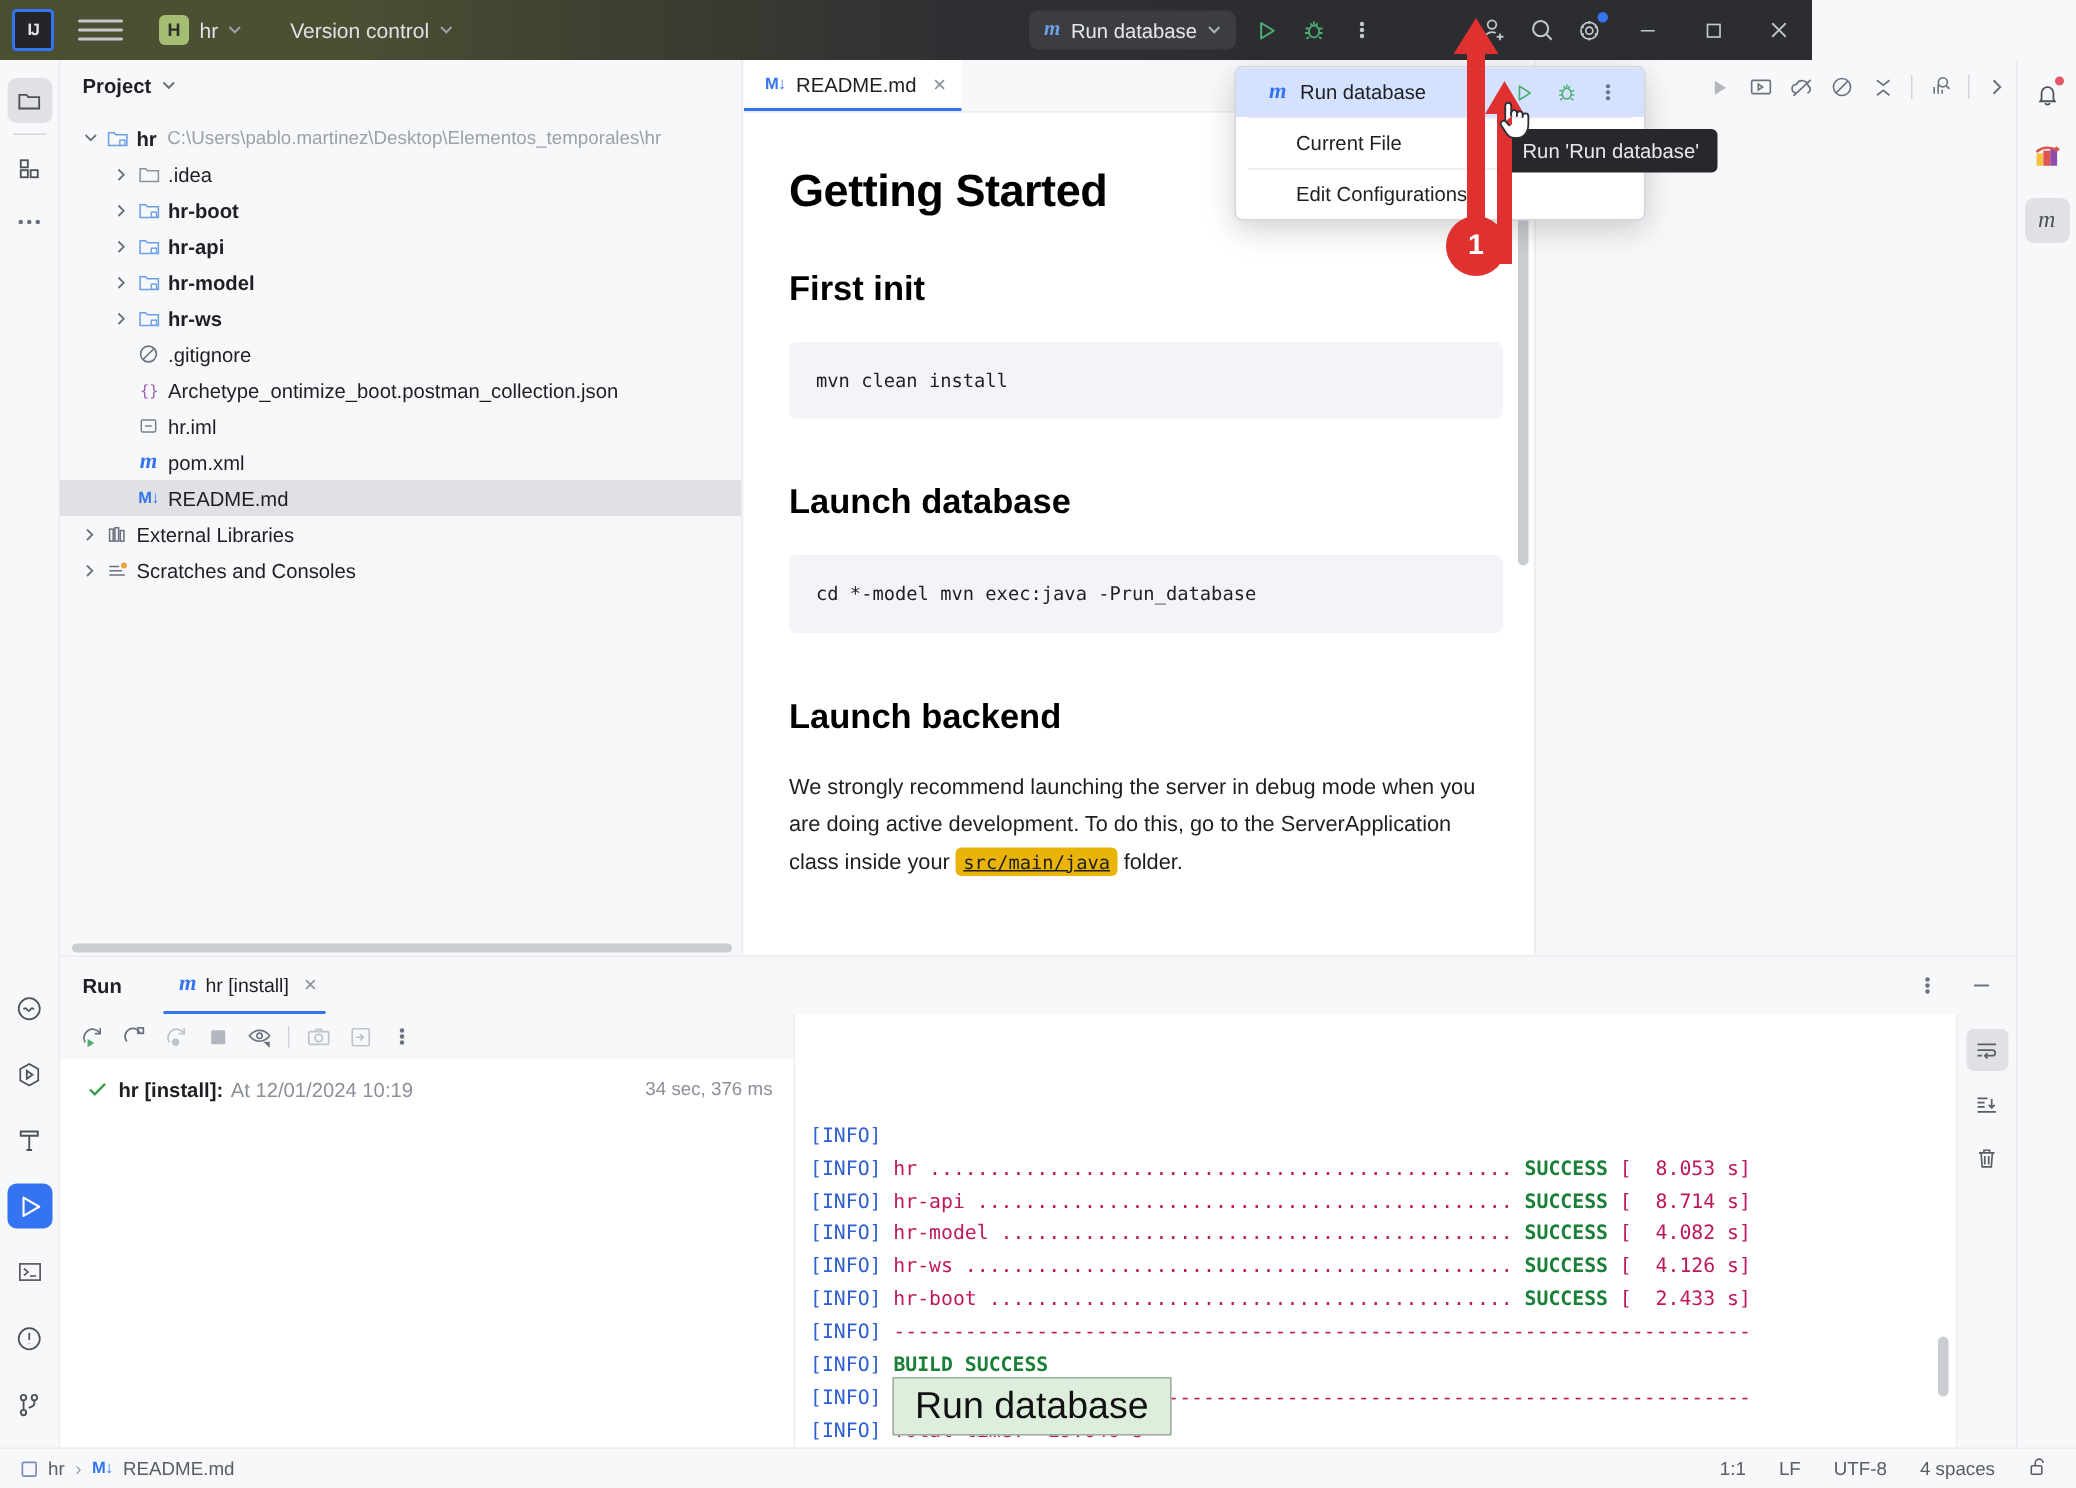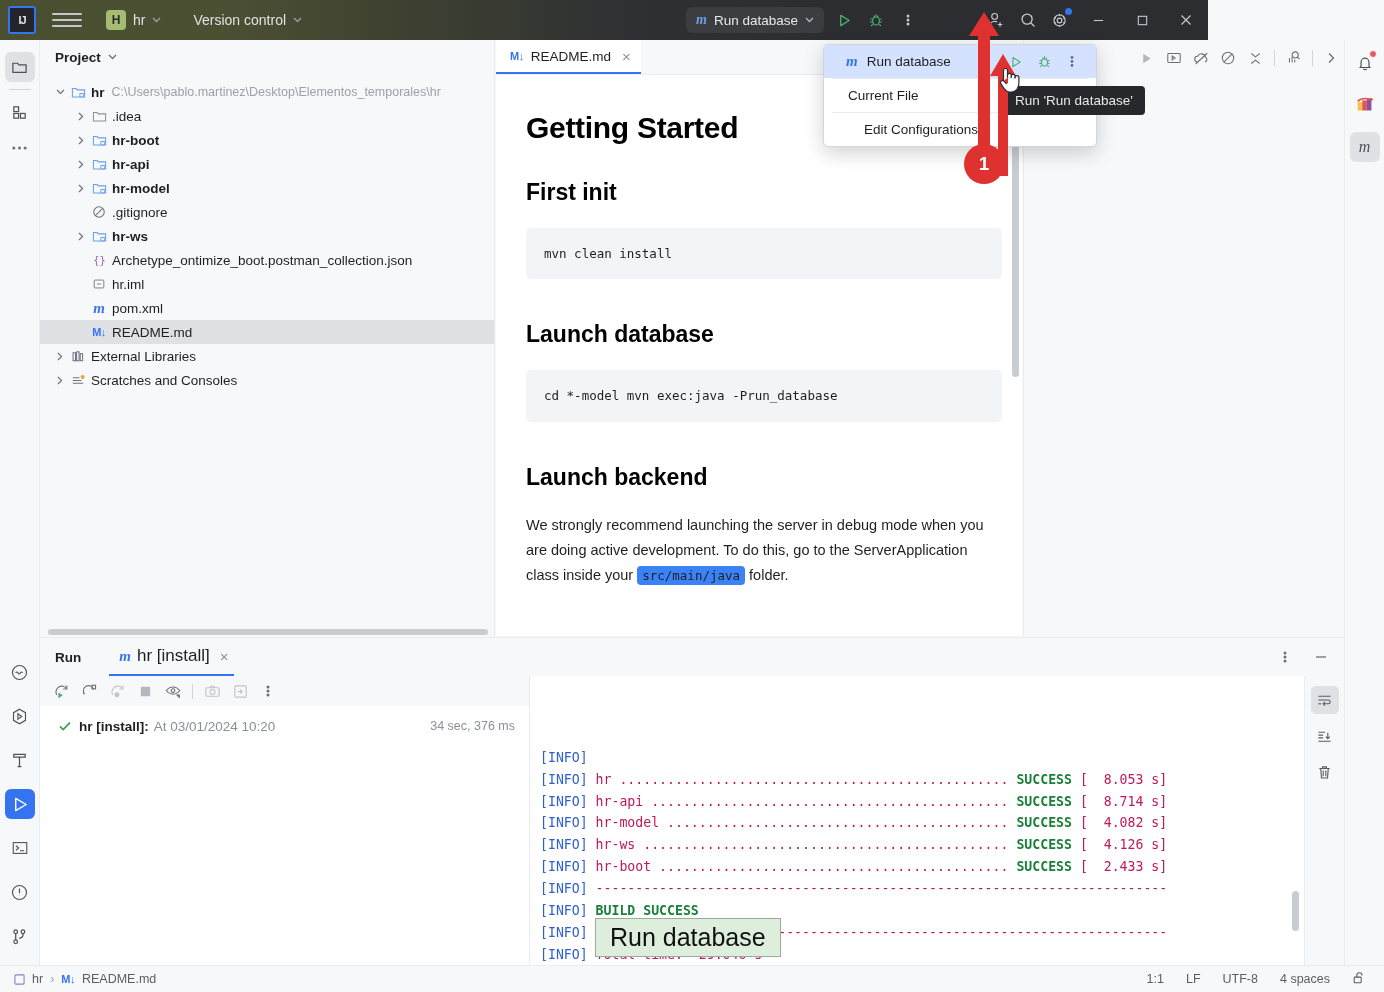--- a/index.html
+++ b/index.html
@@ -93,22 +93,22 @@
      border-bottom:2px solid #3574f0; cursor:pointer; }
   .tab .tname { font-size:13.5px; color:#1e1f22;}
   .mdicon { color:#3574f0; font-size:11px; font-weight:700; letter-spacing:-0.5px;}
   .tabclose { color:#8b8f99; font-size:15px; margin-left:4px; cursor:pointer;}
   .mdbody { flex:1; padding:36px 20px 0 30px; overflow:hidden; position:relative; }
   .mdbody h1 { font-size:30px; font-weight:700; letter-spacing:-0.3px; margin-bottom:34px; color:#000;}
   .mdbody h2 { font-size:23px; font-weight:700; margin:0 0 22px 0; color:#000;}
   .code-block { background:#f2f4f7; border-radius:5px; padding:16px 18px; margin-bottom:42px;
      font-family:"DejaVu Sans Mono", monospace; font-size:12.5px; color:#1e1f22; line-height:1.55;}
   .mdpara { font-size:14.5px; line-height:1.72; color:#1e1f22;}
-  .inline-code { background:#3b82f6; border-radius:4px; padding:2px 5px;
-     font-family:"DejaVu Sans Mono", monospace; font-size:12.5px; }
+  .inline-code { background:#eab308; border-radius:4px; padding:2px 5px;
+     font-family:"DejaVu Sans Mono", monospace; font-size:12.5px;text-decoration:underline; }
   .ed-scroll { position:absolute; right:3px; top:2px; width:7px; height:300px; background:#c9ccd1; border-radius:4px;}
 
   
   #mavenpanel {
     position:absolute; left:1023px; top:40px; width:321px; height:596px;
     background:#f7f8fa; border-left:1px solid #ebecf0; overflow:hidden;
   }
   .mv-toolbar { height:36px; display:flex; align-items:center; gap:2px; padding-left:6px; }
   .mv-btn { width:28px;height:28px;display:flex;align-items:center;justify-content:center;cursor:pointer;border-radius:5px;}
   .mv-sep { width:1px; height:16px; background:#d3d5db; margin:0 4px;}
@@ -119,21 +119,21 @@
   
   #runwindow {
     position:absolute; left:40px; top:637px; width:1304px; height:328px;
     background:#f7f8fa; border-top:1px solid #ebecf0;
     display:flex; flex-direction:column;
   }
   .run-tabs { height:38px; display:flex; align-items:center; padding-left:15px; gap:10px; position:relative;}
   .run-title { font-size:13.5px; font-weight:700; color:#1e1f22; }
   .run-tab { display:flex;align-items:center;gap:6px; height:38px; padding:0 6px 0 10px;
      border-bottom:2px solid #3574f0; cursor:pointer;}
-  .run-tab .rt { font-size:17px; color:#1e1f22;}
+  .run-tab .rt { font-size:13px; color:#1e1f22;}
   .run-right { position:absolute; right:10px; top:0; height:38px; display:flex; align-items:center; gap:2px;}
   .run-main { flex:1; display:flex; overflow:hidden; }
   .run-left { width:490px; border-right:1px solid #ebecf0; display:flex; flex-direction:column; background:#f7f8fa;}
   .run-ctrl { height:30px; display:flex; align-items:center; gap:2px; padding-left:8px;}
   .ctrl-btn { width:26px;height:26px;display:flex;align-items:center;justify-content:center;cursor:pointer;border-radius:5px;}
   .ctrl-sep { width:1px;height:15px;background:#d3d5db;margin:0 4px;}
   .run-tree { flex:1; background:#ffffff; padding-top:8px;}
   .rt-row { height:24px; display:flex; align-items:center; padding:0 14px 0 18px; font-size:13.5px; cursor:pointer;}
   .rt-name { font-weight:700; color:#1e1f22;}
   .rt-at { color:#8b8f99; margin-left:5px;}
@@ -454,43 +454,43 @@
         <span class="ticon">
           <svg width="15" height="15" viewBox="0 0 16 16">
             <path d="M1.5 3.8h4l1.2 1.4h7.8v7.6H1.5z" fill="none" stroke="#6c9fe8" stroke-width="1.1"></path>
             <rect x="9.5" y="9" width="3.6" height="3.6" fill="#ffffff" stroke="#6c9fe8" stroke-width="1"></rect>
           </svg>
         </span>
         <span class="tlabel b">hr-model</span>
       </div>
       <div class="trow">
         <span style="width:33px;display:inline-block"></span>
+        <span class="arrow">
+          <svg width="6" height="9" viewBox="0 0 6 9">
+            <path d="M1 1l3.5 3.5L1 8" stroke="#6c707e" stroke-width="1.2" fill="none"></path>
+          </svg>
+        </span>
+        <span class="ticon">
+          <svg width="15" height="15" viewBox="0 0 16 16">
+            <path d="M1.5 3.8h4l1.2 1.4h7.8v7.6H1.5z" fill="none" stroke="#6c9fe8" stroke-width="1.1"></path>
+            <rect x="9.5" y="9" width="3.6" height="3.6" fill="#ffffff" stroke="#6c9fe8" stroke-width="1"></rect>
+          </svg>
+        </span>
+        <span class="tlabel b">hr-ws</span>
+      </div>
+      <div class="trow">
+        <span style="width:33px;display:inline-block"></span>
         <span class="arrow"></span>
         <span class="ticon">
           <svg width="14" height="14" viewBox="0 0 16 16">
             <circle cx="8" cy="8" r="6" fill="none" stroke="#6c707e" stroke-width="1.2"></circle>
             <path d="M3.8 12.2L12.2 3.8" stroke="#6c707e" stroke-width="1.2"></path>
           </svg>
         </span>
         <span class="tlabel">.gitignore</span>
-      </div>
-      <div class="trow">
-        <span style="width:33px;display:inline-block"></span>
-        <span class="arrow">
-          <svg width="6" height="9" viewBox="0 0 6 9">
-            <path d="M1 1l3.5 3.5L1 8" stroke="#6c707e" stroke-width="1.2" fill="none"></path>
-          </svg>
-        </span>
-        <span class="ticon">
-          <svg width="15" height="15" viewBox="0 0 16 16">
-            <path d="M1.5 3.8h4l1.2 1.4h7.8v7.6H1.5z" fill="none" stroke="#6c9fe8" stroke-width="1.1"></path>
-            <rect x="9.5" y="9" width="3.6" height="3.6" fill="#ffffff" stroke="#6c9fe8" stroke-width="1"></rect>
-          </svg>
-        </span>
-        <span class="tlabel b">hr-ws</span>
       </div>
       <div class="trow">
         <span style="width:33px;display:inline-block"></span>
         <span class="arrow"></span>
         <span class="ticon">
           <svg width="15" height="15" viewBox="0 0 16 16">
             <text x="8" y="12" font-size="11" fill="#9d5fb5" text-anchor="middle" font-family="DejaVu Sans Mono, monospace">{}</text>
           </svg>
         </span>
         <span class="tlabel">Archetype_ontimize_boot.postman_collection.json</span>
@@ -720,21 +720,21 @@
               <circle cx="2" cy="12" r="1.5"></circle>
             </svg>
           </div>
       </div>
       <div class="run-tree">
         <div class="rt-row">
           <svg width="14" height="14" viewBox="0 0 14 14" style="margin-right:7px">
             <path d="M2 7.4l3.2 3.2L12 3.6" stroke="#3a9e4e" stroke-width="1.6" fill="none"></path>
             </svg>
           <span class="rt-name">hr [install]:</span>
-          <span class="rt-at">At 03/01/2024 10:20</span>
+          <span class="rt-at">At 12/01/2024 10:19</span>
           <span class="rt-dur">34 sec, 376 ms</span>
         </div>
       </div>
     </div>
     <div class="console" id="console">
       <div class="console-scroll"></div>
     <div><span class="c-info">[INFO]</span></div><div><span class="c-info">[INFO]</span><span class="c-txt"> hr ................................................. </span><span class="c-ok">SUCCESS</span><span class="c-txt"> [  8.053 s]</span></div><div><span class="c-info">[INFO]</span><span class="c-txt"> hr-api ............................................. </span><span class="c-ok">SUCCESS</span><span class="c-txt"> [  8.714 s]</span></div><div><span class="c-info">[INFO]</span><span class="c-txt"> hr-model ........................................... </span><span class="c-ok">SUCCESS</span><span class="c-txt"> [  4.082 s]</span></div><div><span class="c-info">[INFO]</span><span class="c-txt"> hr-ws .............................................. </span><span class="c-ok">SUCCESS</span><span class="c-txt"> [  4.126 s]</span></div><div><span class="c-info">[INFO]</span><span class="c-txt"> hr-boot ............................................ </span><span class="c-ok">SUCCESS</span><span class="c-txt"> [  2.433 s]</span></div><div><span class="c-info">[INFO]</span><span class="c-txt"> ------------------------------------------------------------------------</span></div><div><span class="c-info">[INFO]</span><span class="c-txt"> </span><span class="c-ok">BUILD SUCCESS</span></div><div><span class="c-info">[INFO]</span><span class="c-txt"> ------------------------------------------------------------------------</span></div><div><span class="c-info">[INFO]</span><span class="c-txt"> Total time:  29.046 s</span></div></div>
     <div class="console-rail">
       <div class="cr-btn sel">
         <svg width="17" height="17" viewBox="0 0 18 18" stroke="#5a5d63" stroke-width="1.2" fill="none">
@@ -799,21 +799,21 @@
       </span>
     <span class="rm-act">
       <svg width="4" height="15" viewBox="0 0 4 15" fill="#6c707e">
           <circle cx="2" cy="3.5" r="1.4"></circle>
           <circle cx="2" cy="7.5" r="1.4"></circle>
           <circle cx="2" cy="11.5" r="1.4"></circle>
         </svg>
       </span>
   </div>
   <div class="rm-divider"></div>
-  <div class="rm-item" style="padding-left:24px">
+  <div class="rm-item" style="padding-left:40px">
     <span>Current File</span>
   </div>
   <div class="rm-divider"></div>
   <div class="rm-item" style="padding-left:40px">
     <span>Edit Configurations...</span>
   </div>
 </div>
 
 <div id="tooltip">
   <span>Run 'Run database'</span>

